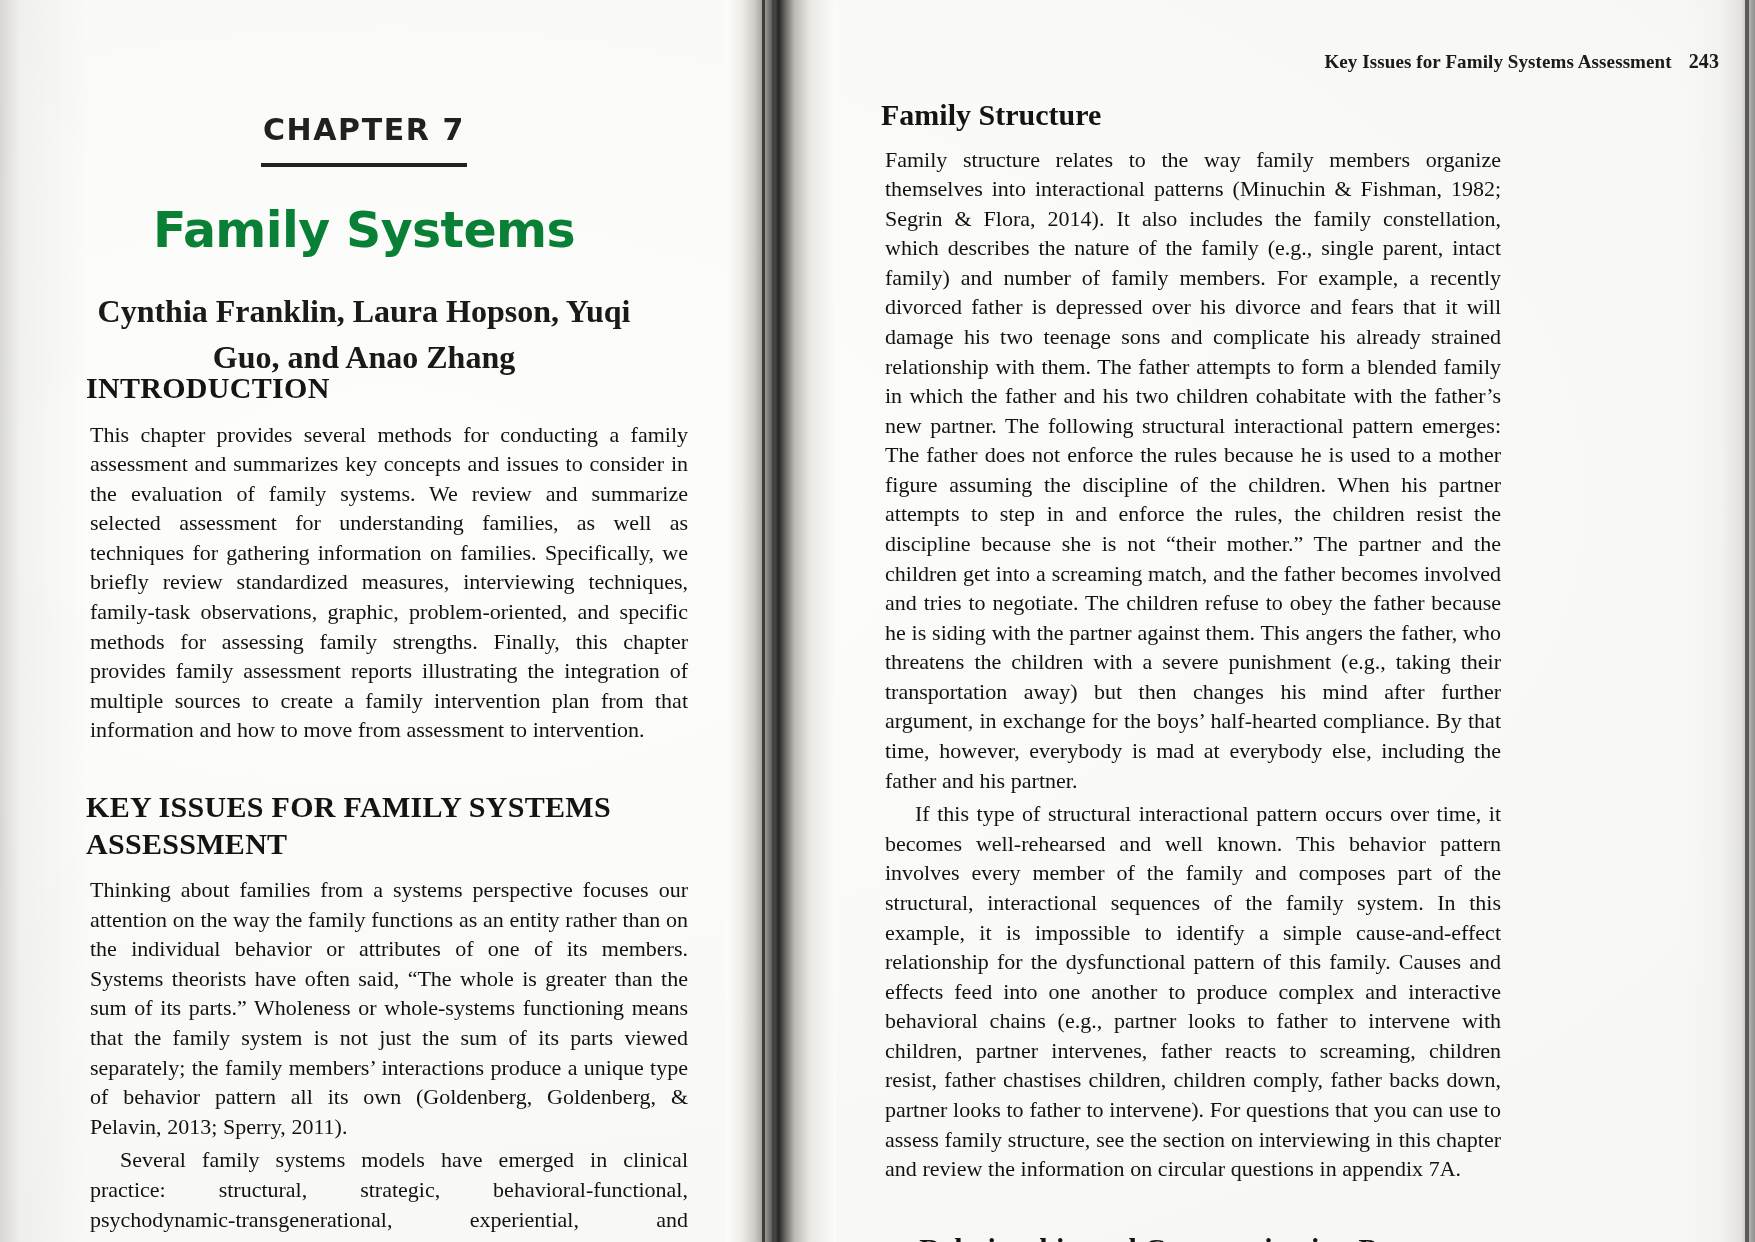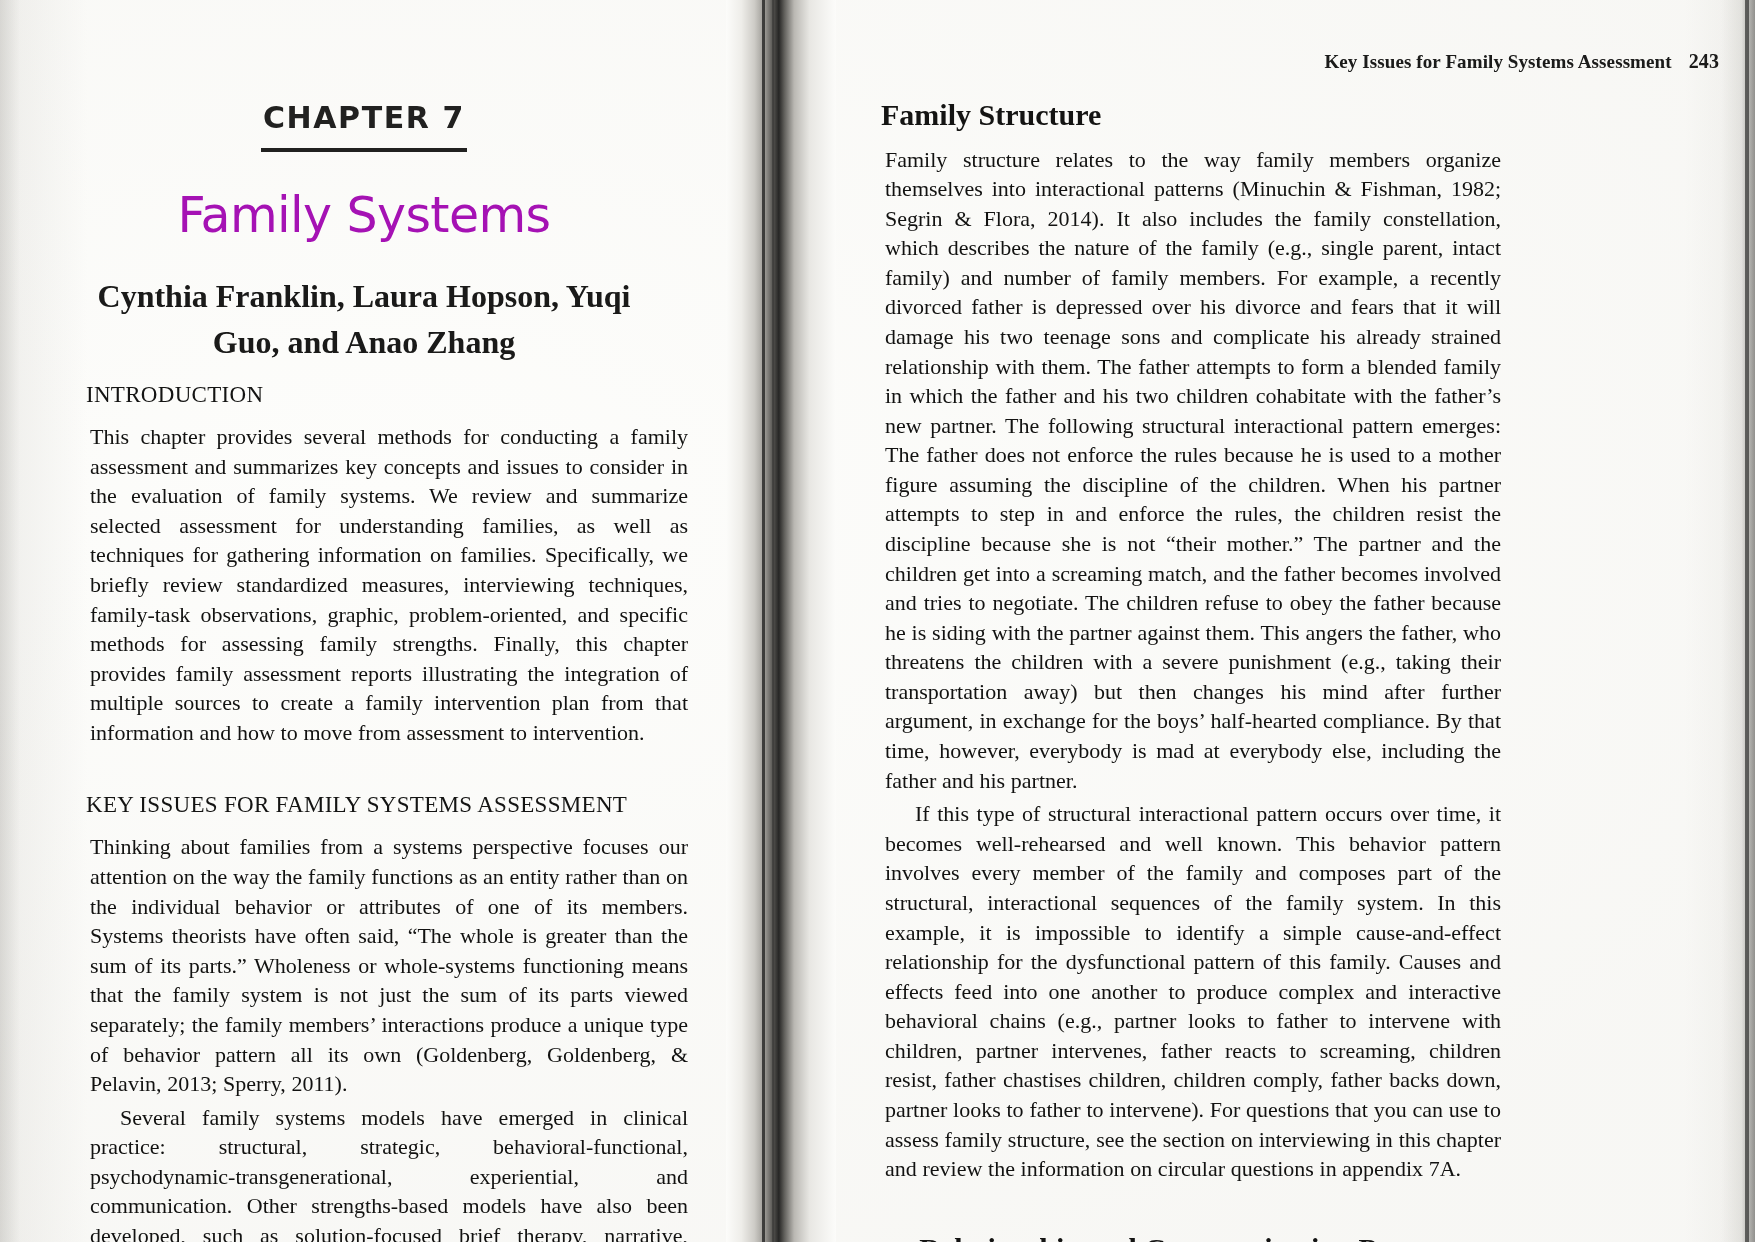--- a/index.html
+++ b/index.html
@@ -94,34 +94,34 @@
     top: 96px;
     width: 556px;
     text-align: center;
   }
   .chapter-kicker {
     font-family: "DejaVu Sans", "Liberation Sans", sans-serif;
     font-weight: 700;
     font-size: 30px;
     letter-spacing: 1.6px;
     color: #2a2a29;
-    margin: 4px;
+    margin: 16px;
   }
   .chapter-rule {
     width: 206px;
     height: 4px;
     background: #2a2a29;
     margin: 13px auto 0 auto;
   }
   .chapter-title {
     font-family: "DejaVu Sans", "Liberation Sans", sans-serif;
-    font-weight: 400;
+    font-weight: 700;
     font-size: 49px;
     letter-spacing: -0.6px;
-    color: #a21caf;
+    color: #15803d;
     margin: 38px 0 0 0;
     line-height: 1.05;
   }
   .chapter-authors {
     font-family: "Liberation Serif", "DejaVu Serif", serif;
     font-weight: 700;
     font-size: 32px;
     line-height: 1.42;
     color: #232322;
     margin: 33px 0 0 0;
@@ -152,24 +152,24 @@
   }
   .right-body {
     position: absolute;
     left: 45px;
     top: 96px;
     width: 624px;
   }
 
   
   h2.sec-head {
-    font-size: 23px;
-    font-weight: 400;
+    font-size: 30px;
+    font-weight: 700;
     letter-spacing: 0.3px;
-    margin: 11px 0 13px 0;
+    margin: 0 0 13px 0;
     color: #1e1e1d;
     line-height: 1.22;
   }
   h2.sec-head.spaced { margin-top: 44px; }
 
   h3.sub-head {
     font-size: 30px;
     font-weight: 700;
     margin: 0 0 11px 0;
     color: #1e1e1d;

